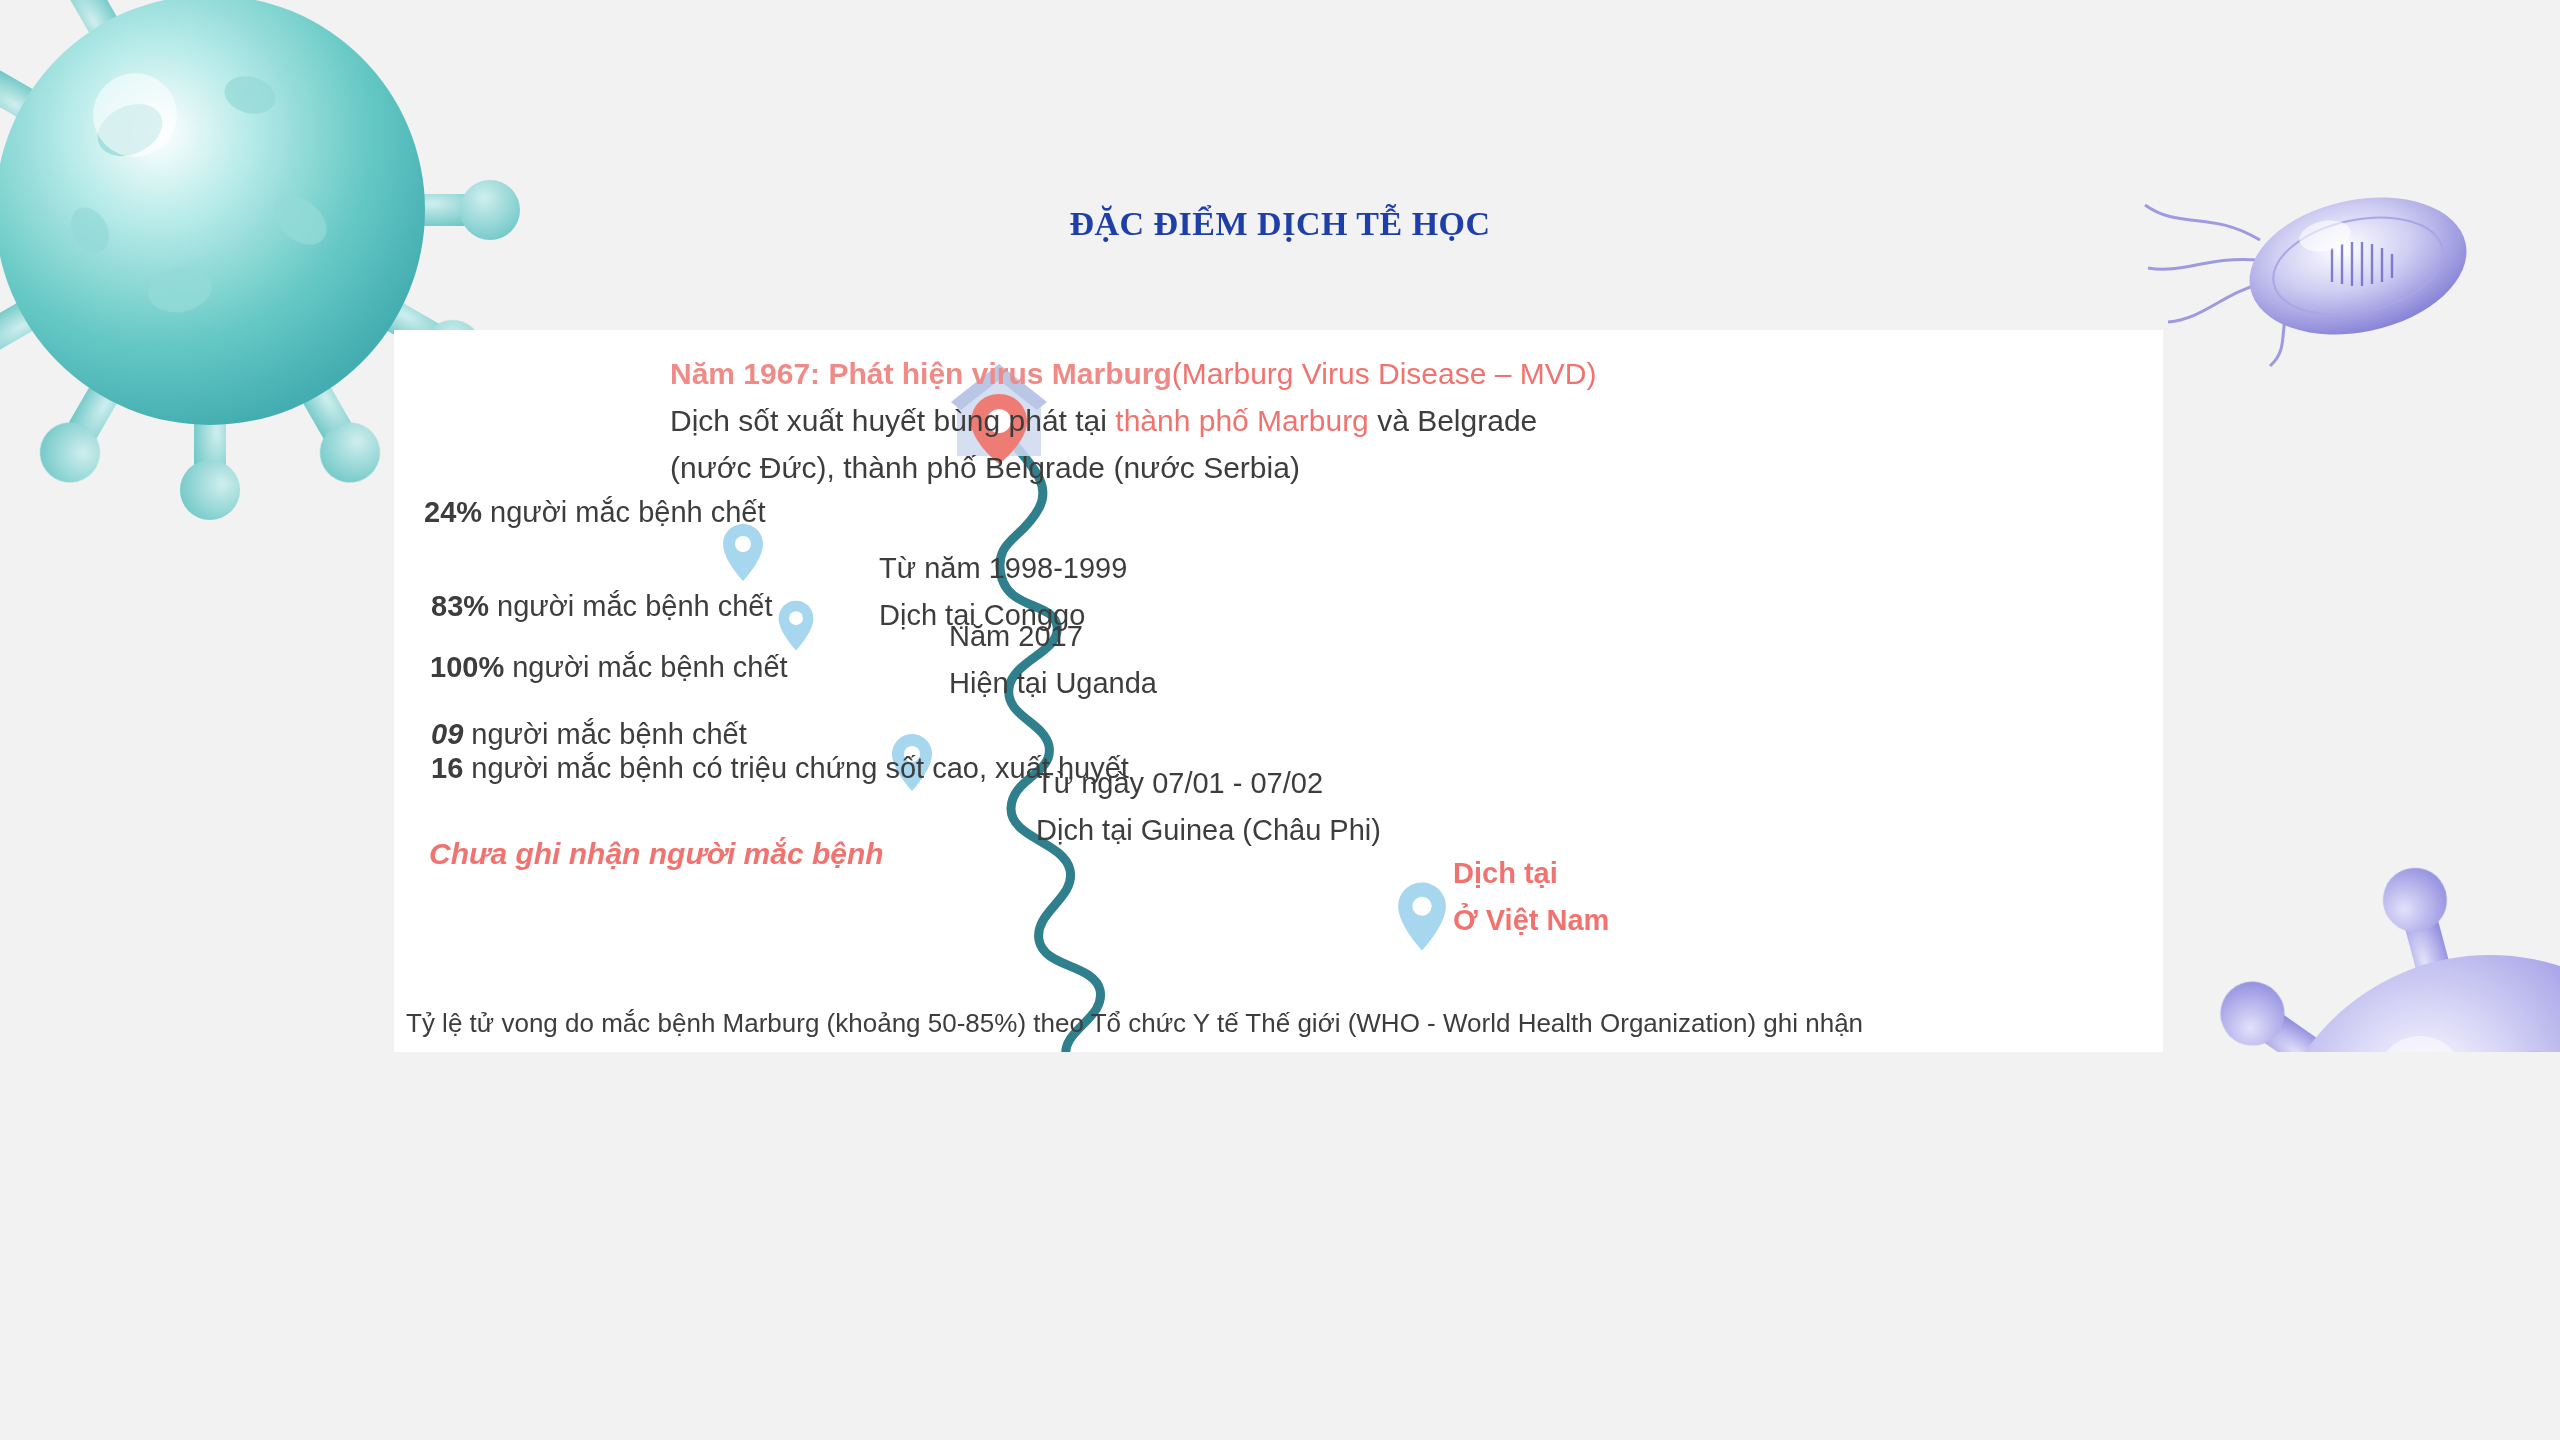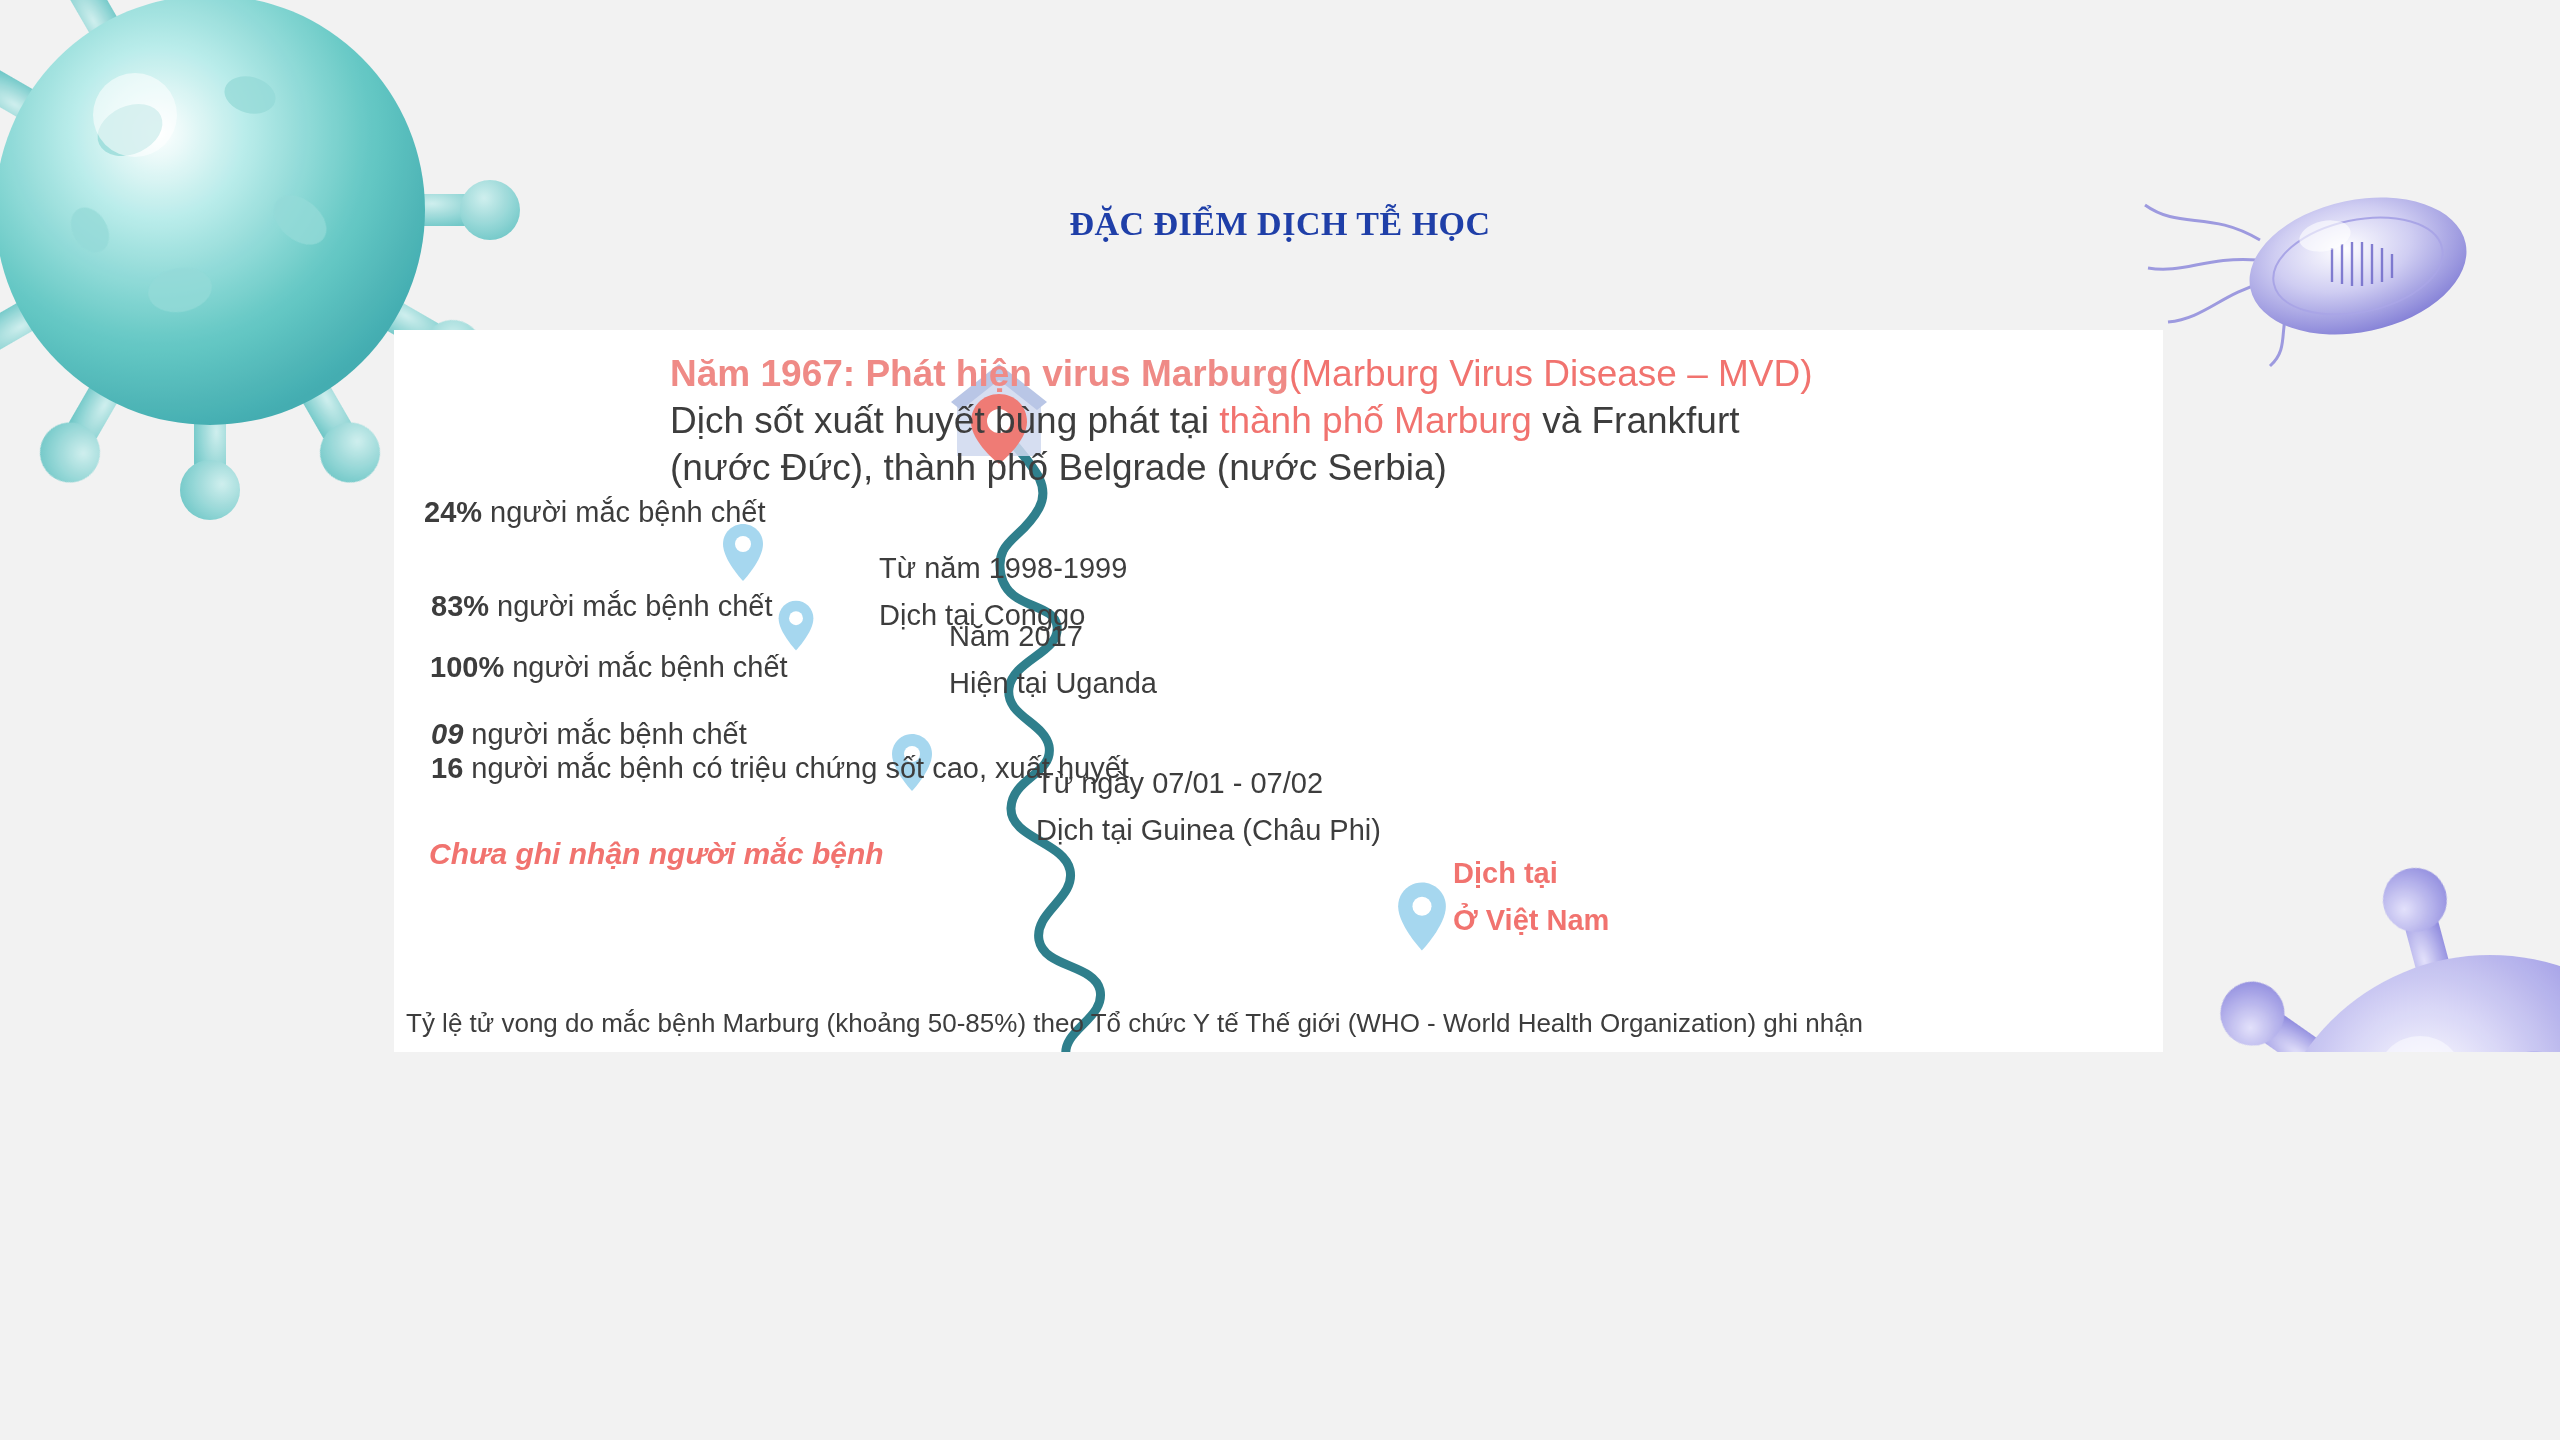--- a/index.html
+++ b/index.html
@@ -51,21 +51,21 @@
   }
 
   
   .tx { position: absolute; color: #3d3d3d; font-size: 29px; line-height: 47px; white-space: nowrap; }
   .tx b { font-weight: bold; }
   .red { color: #f1736f; }
   .redbold { color: #f1736f; font-weight: bold; }
   .pinkbold { color: #ef8a86; font-weight: bold; }
 
   
-  #ev1 { left: 276px; top: 20px; font-size: 37px; }
+  #ev1 { left: 276px; top: 20px; font-size: 30px; }
   #ev2 { left: 485px; top: 215px; }
   #ev3 { left: 555px; top: 283px; }
   #ev4 { left: 642px; top: 430px; }
   #ev5 { left: 1059px; top: 520px; }
 
   
   #st1 { left: 30px; top: 159px; }
   #st2 { left: 37px; top: 253px; }
   #st3 { left: 36px; top: 314px; }
   #st4 { left: 37px; top: 381px; }
@@ -322,21 +322,21 @@
     <svg class="marker" style="left:1000px; top:550px; width:56px; height:74px;" viewBox="0 0 46 62">
       <path d="M23 2 C12 2 3 11 3 22 C3 38 23 59 23 59 C23 59 43 38 43 22 C43 11 34 2 23 2 Z" fill="#a6d7ef"></path>
       <circle cx="23" cy="22" r="8" fill="#ffffff"></circle>
     </svg>
 
     <div class="tx" id="ev1">
       <div>
         <span class="pinkbold">Năm 1967: Phát hiện virus Marburg</span><span class="red">(Marburg Virus Disease – MVD)</span>
       </div>
       <div>
-        <span>Dịch sốt xuất huyết bùng phát tại </span><span class="red">thành phố Marburg</span><span> và Frankfurt</span>
+        <span>Dịch sốt xuất huyết bùng phát tại </span><span class="red">thành phố Marburg</span><span> và Belgrade</span>
       </div>
       <div>(nước Đức), thành phố Belgrade (nước Serbia)</div>
     </div>
 
     <div class="tx" id="ev2">
       <div>Từ năm 1998-1999</div>
       <div>Dịch tại Conggo</div>
     </div>
 
     <div class="tx" id="ev3">

